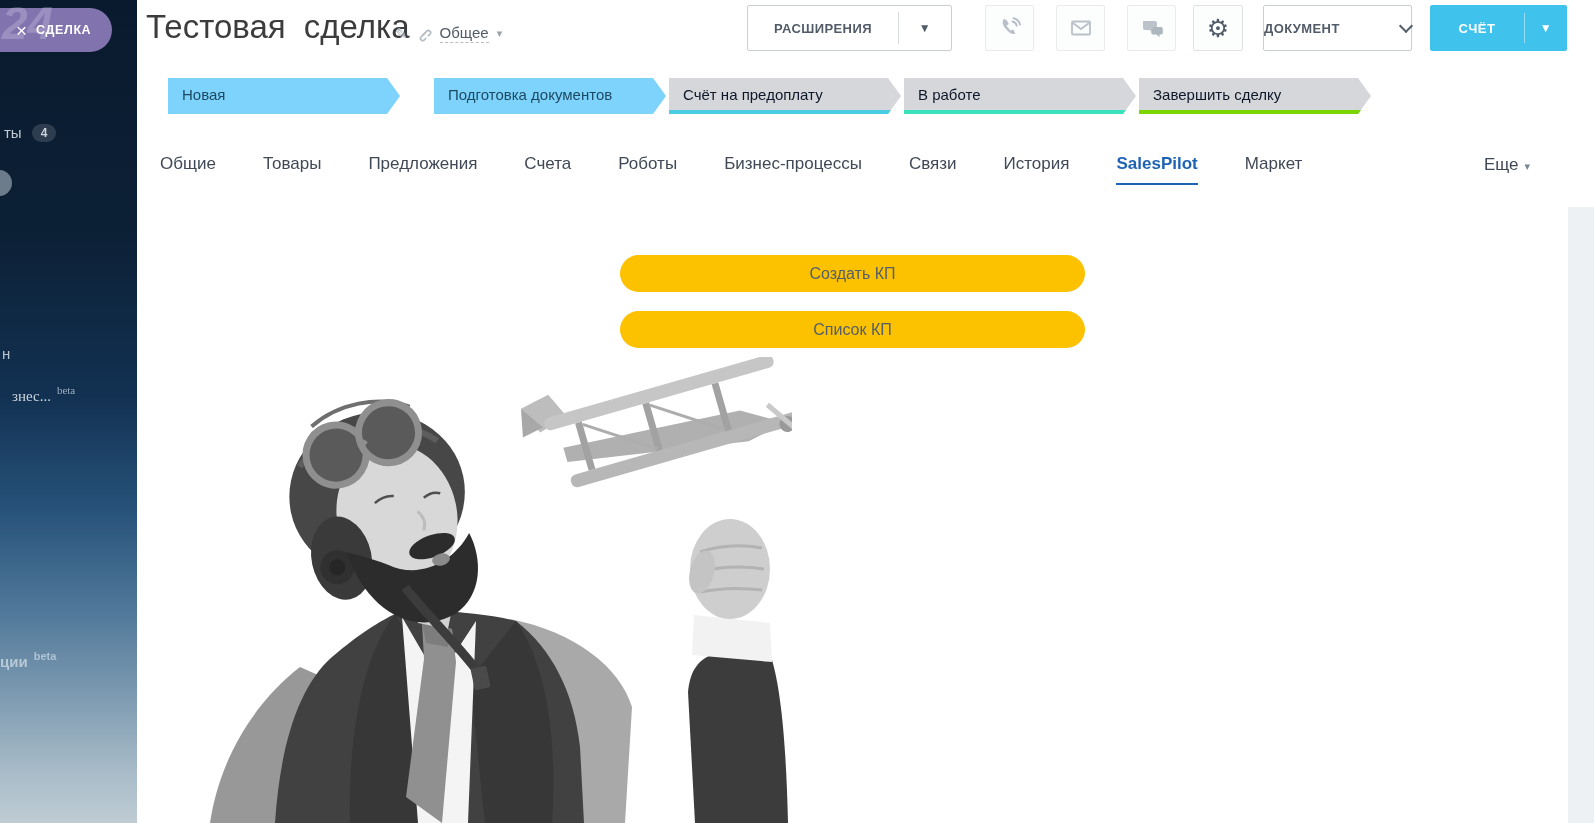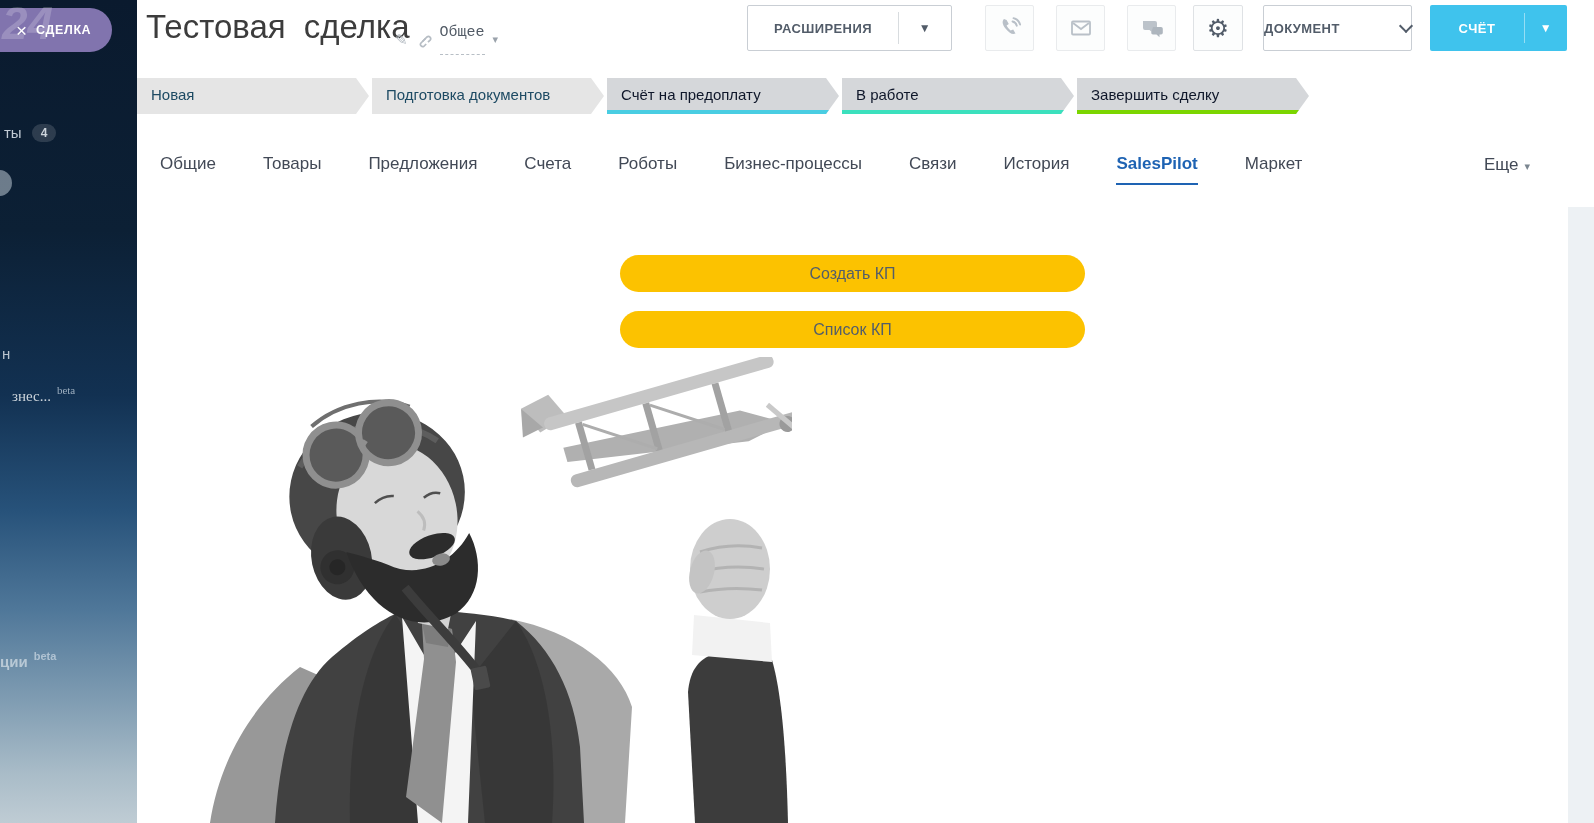--- a/index.html
+++ b/index.html
@@ -30,21 +30,21 @@
   
   .main{position:absolute;left:137px;top:0;width:1457px;height:823px;background:#fff;}
   .right-strip{position:absolute;left:1431px;top:207px;width:26px;bottom:0;background:#edf1f4;}
 
   
   .topbar{position:absolute;left:0;top:0;width:100%;height:62px;}
   .page-title{position:absolute;left:9px;top:8px;font-size:33px;color:#3c3c3c;word-spacing:9px;}
   .title-tools{position:absolute;left:258px;top:24px;display:flex;align-items:center;gap:8px;}
   .pencil{color:#b6bdc4;font-size:15px;cursor:pointer;}
   .link-ic{cursor:pointer;display:inline-flex;}
-  .category{color:#525b66;font-size:15px;border-bottom:1px dashed #b7bec5;cursor:pointer;padding-bottom:13px;font-family:Liberation Mono, monospace;}
+  .category{color:#525b66;font-size:15px;border-bottom:1px dashed #b7bec5;cursor:pointer;padding-bottom:1px;}
   .caret{font-size:11px;color:#9aa2ab;}
   .btn{position:absolute;top:5px;height:46px;box-sizing:border-box;background:#fff;
     border:1px solid #c9ced4;border-radius:2px;display:flex;align-items:center;justify-content:space-between;
     cursor:pointer;color:#525c69;font-size:13px;font-weight:bold;letter-spacing:.4px;}
   .btn-ext{left:610px;width:205px;padding:0;}
   .btn-ext .lbl{flex:1;text-align:center;}
   .btn-ext .split{width:1px;height:32px;background:#d8dcdf;}
   .btn-ext .car{width:52px;text-align:center;color:#525c69;font-size:12px;}
   .icon-btn{position:absolute;top:5px;width:49px;height:46px;box-sizing:border-box;background:#fcfdfd;
     border:1px solid #e9ebed;border-radius:2px;display:flex;align-items:center;justify-content:center;cursor:pointer;}
@@ -57,21 +57,21 @@
   .btn-invoice{left:1293px;width:137px;background:#3fc3ed;border:none;color:#fff;padding:0;}
   .btn-invoice .lbl{flex:1;text-align:center;letter-spacing:.5px;}
   .btn-invoice .split{width:1px;height:30px;background:rgba(255,255,255,0.45);}
   .btn-invoice .car{width:42px;text-align:center;color:#fff;font-size:12px;}
 
   
   .stagebar{position:absolute;left:0;top:78px;width:1431px;height:36px;display:flex;gap:3px;}
   .stage{position:relative;width:232px;height:36px;box-sizing:border-box;line-height:33px;
     padding-left:14px;font-size:15px;cursor:pointer;
     clip-path:polygon(0 0,calc(100% - 13px) 0,100% 50%,calc(100% - 13px) 100%,0 100%);}
-  .stage.active{background:#e5e5e5;color:#1d4a63;}
+  .stage.active{background:#7dd3fc;color:#1d4a63;margin-left:31px;}
   .stage.upcoming{background:#d5d7da;color:#0f172a;}
   .stage-underline{position:absolute;left:0;right:0;bottom:0;height:4px;}
 
   
   .tabs{position:absolute;left:0;top:140px;width:1431px;height:50px;display:flex;align-items:center;
     gap:47px;padding-left:23px;box-sizing:border-box;}
   .tab{font-size:17px;color:#424956;cursor:pointer;position:relative;padding-bottom:2px;white-space:nowrap;}
   .tab.active{color:#1e63b3;font-weight:bold;}
   .tab.active::after{content:"";position:absolute;left:0;right:0;bottom:-9px;height:2px;background:#1e63b3;}
   .tab-more{margin-left:auto;padding-right:38px;color:#424956;font-size:17px;cursor:pointer;}

